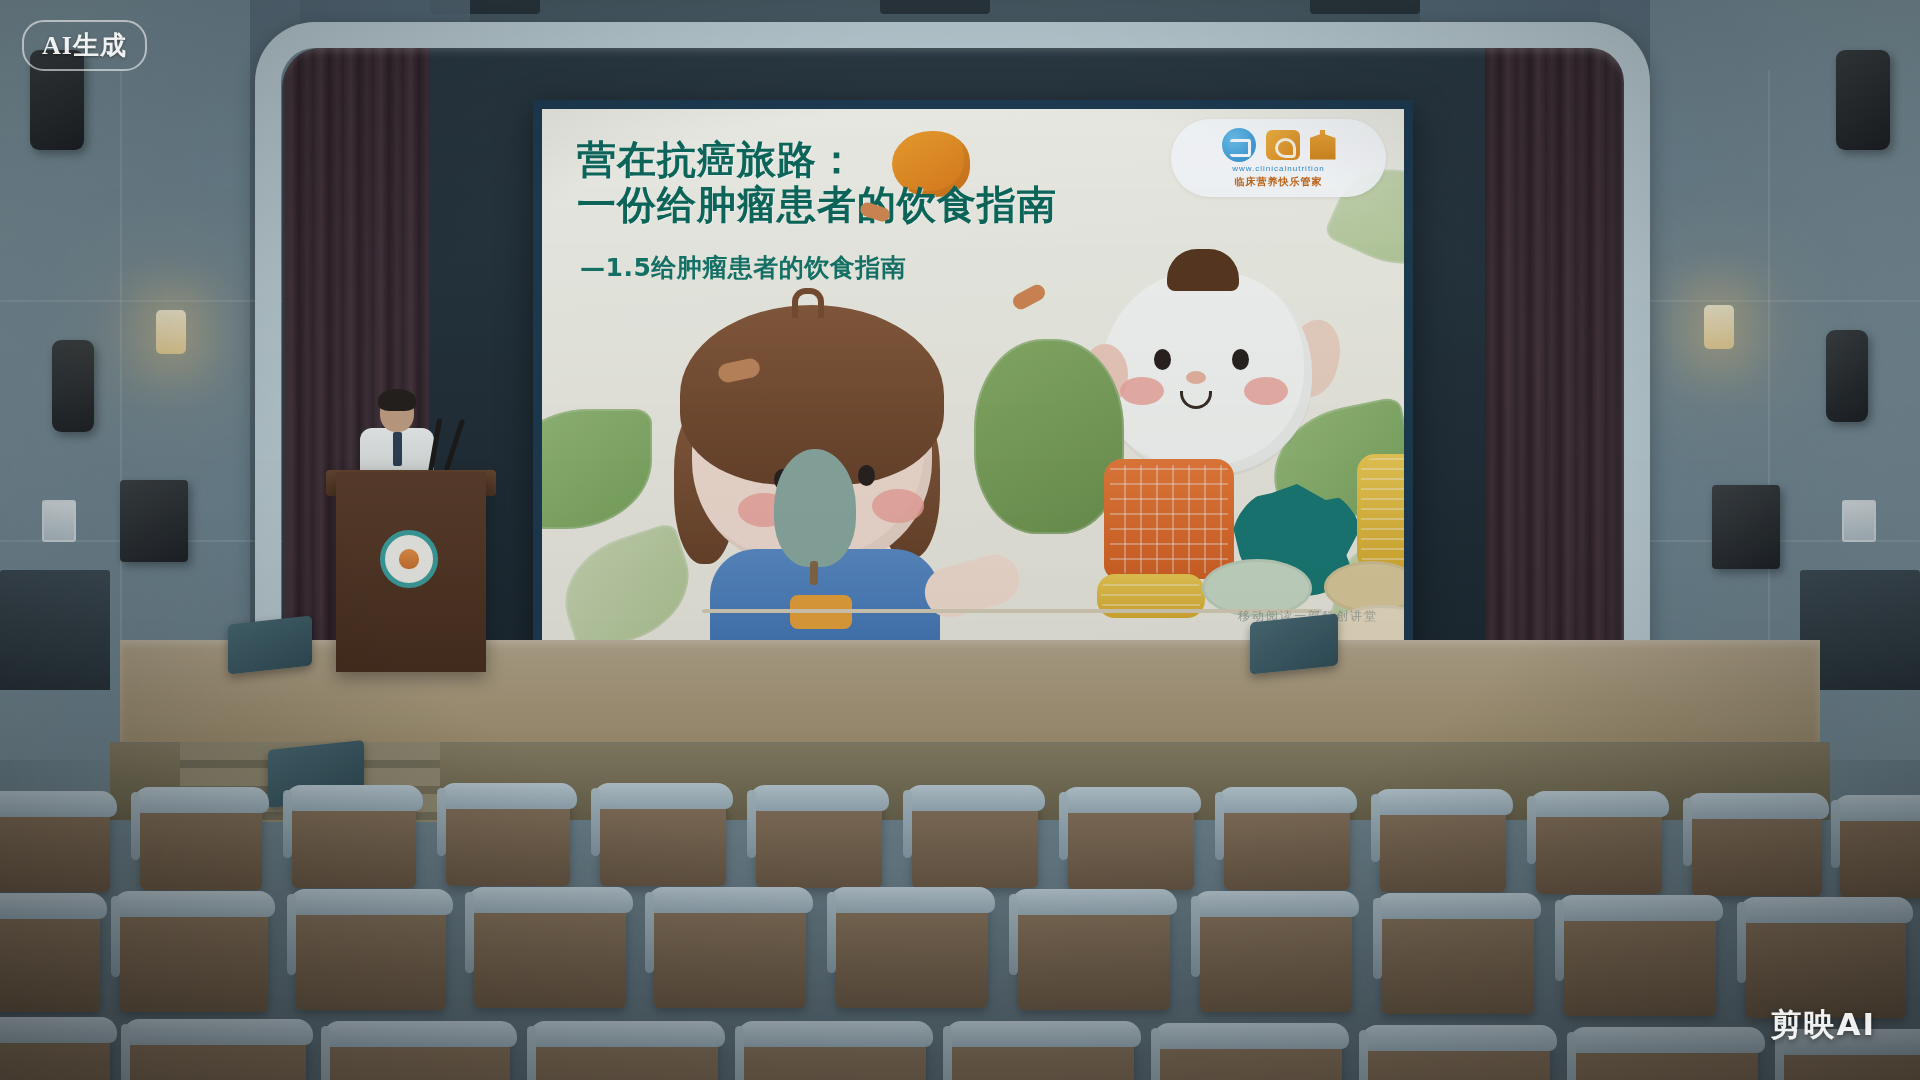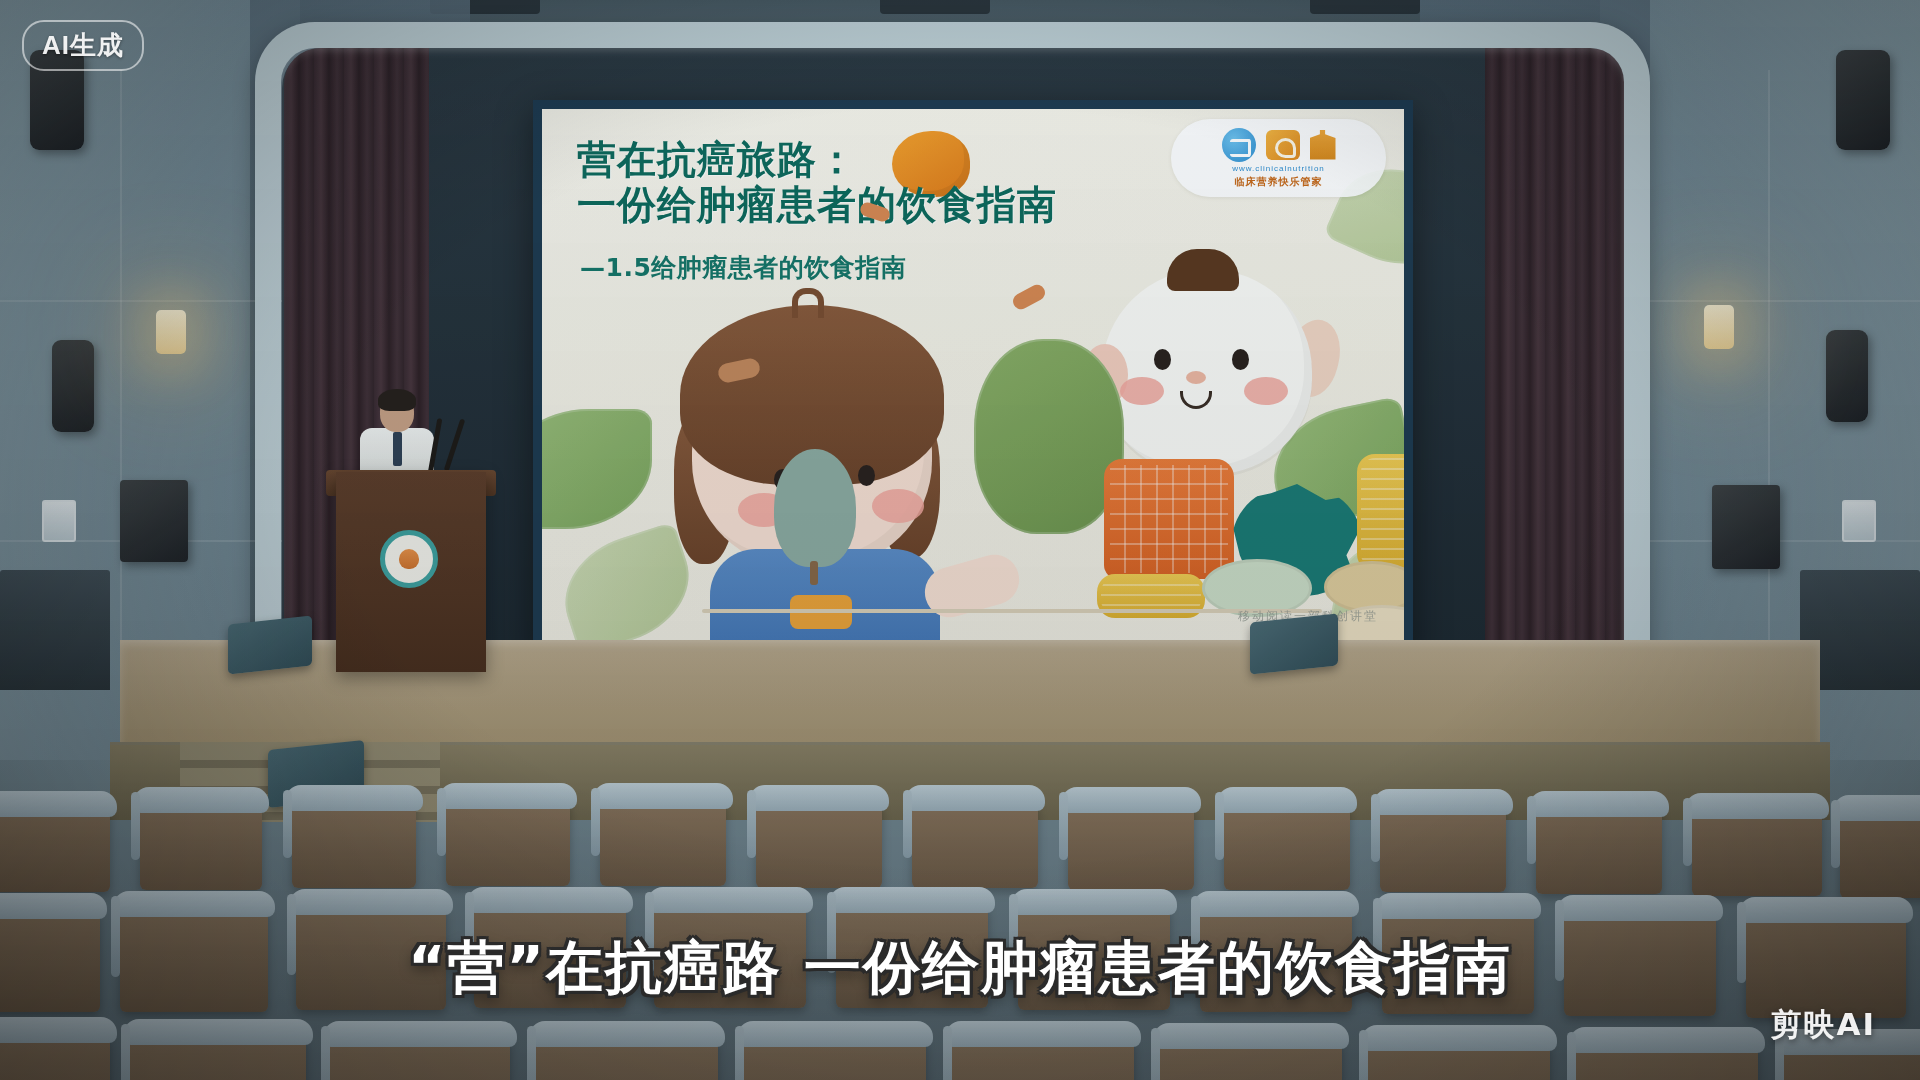--- a/index.html
+++ b/index.html
@@ -348,21 +348,21 @@
     mix-blend-mode:multiply;
   }
 
   
   .ai-badge {
     position:absolute; left:22px; top:20px;
     padding:6px 18px; border:2px solid rgba(255,255,255,.55);
     border-radius:22px; color:rgba(255,255,255,.92);
     font-size:26px; font-weight:bold; letter-spacing:1px;
     text-shadow:0 1px 3px rgba(0,0,0,.4);
-    font-family:Liberation Sans, sans-serif;
+    font-family:Liberation Serif, serif;
   }
   .caption {
     position:absolute; left:0; right:0; top:930px; text-align:center;
     color:#ffffff; font-size:57px; font-weight:bold; letter-spacing:2px;
     font-family:"DejaVu Sans","Liberation Sans",sans-serif;
     text-shadow:
       -3px -3px 0 #2a2a2a, 3px -3px 0 #2a2a2a, -3px 3px 0 #2a2a2a, 3px 3px 0 #2a2a2a,
       0 -3px 0 #2a2a2a, 0 3px 0 #2a2a2a, -3px 0 0 #2a2a2a, 3px 0 0 #2a2a2a,
       0 6px 14px rgba(0,0,0,.6);
   }
@@ -552,16 +552,15 @@
     <div class="seat" style="left:1160px;top:242px;width:182px;height:130px"></div>
     <div class="seat" style="left:1368px;top:244px;width:182px;height:130px"></div>
     <div class="seat" style="left:1576px;top:246px;width:182px;height:130px"></div>
     <div class="seat" style="left:1784px;top:248px;width:190px;height:130px"></div>
   </div>
 
   <div class="cool-grade"></div>
   <div class="vignette"></div>
 
   <div class="ai-badge">AI生成</div>
-  <div class="caption">“营”在抗癌路 一份给肿瘤患者的饮食指南</div>
   <div class="watermark">剪映AI</div>
 
 </div>
 
 </body></html>

